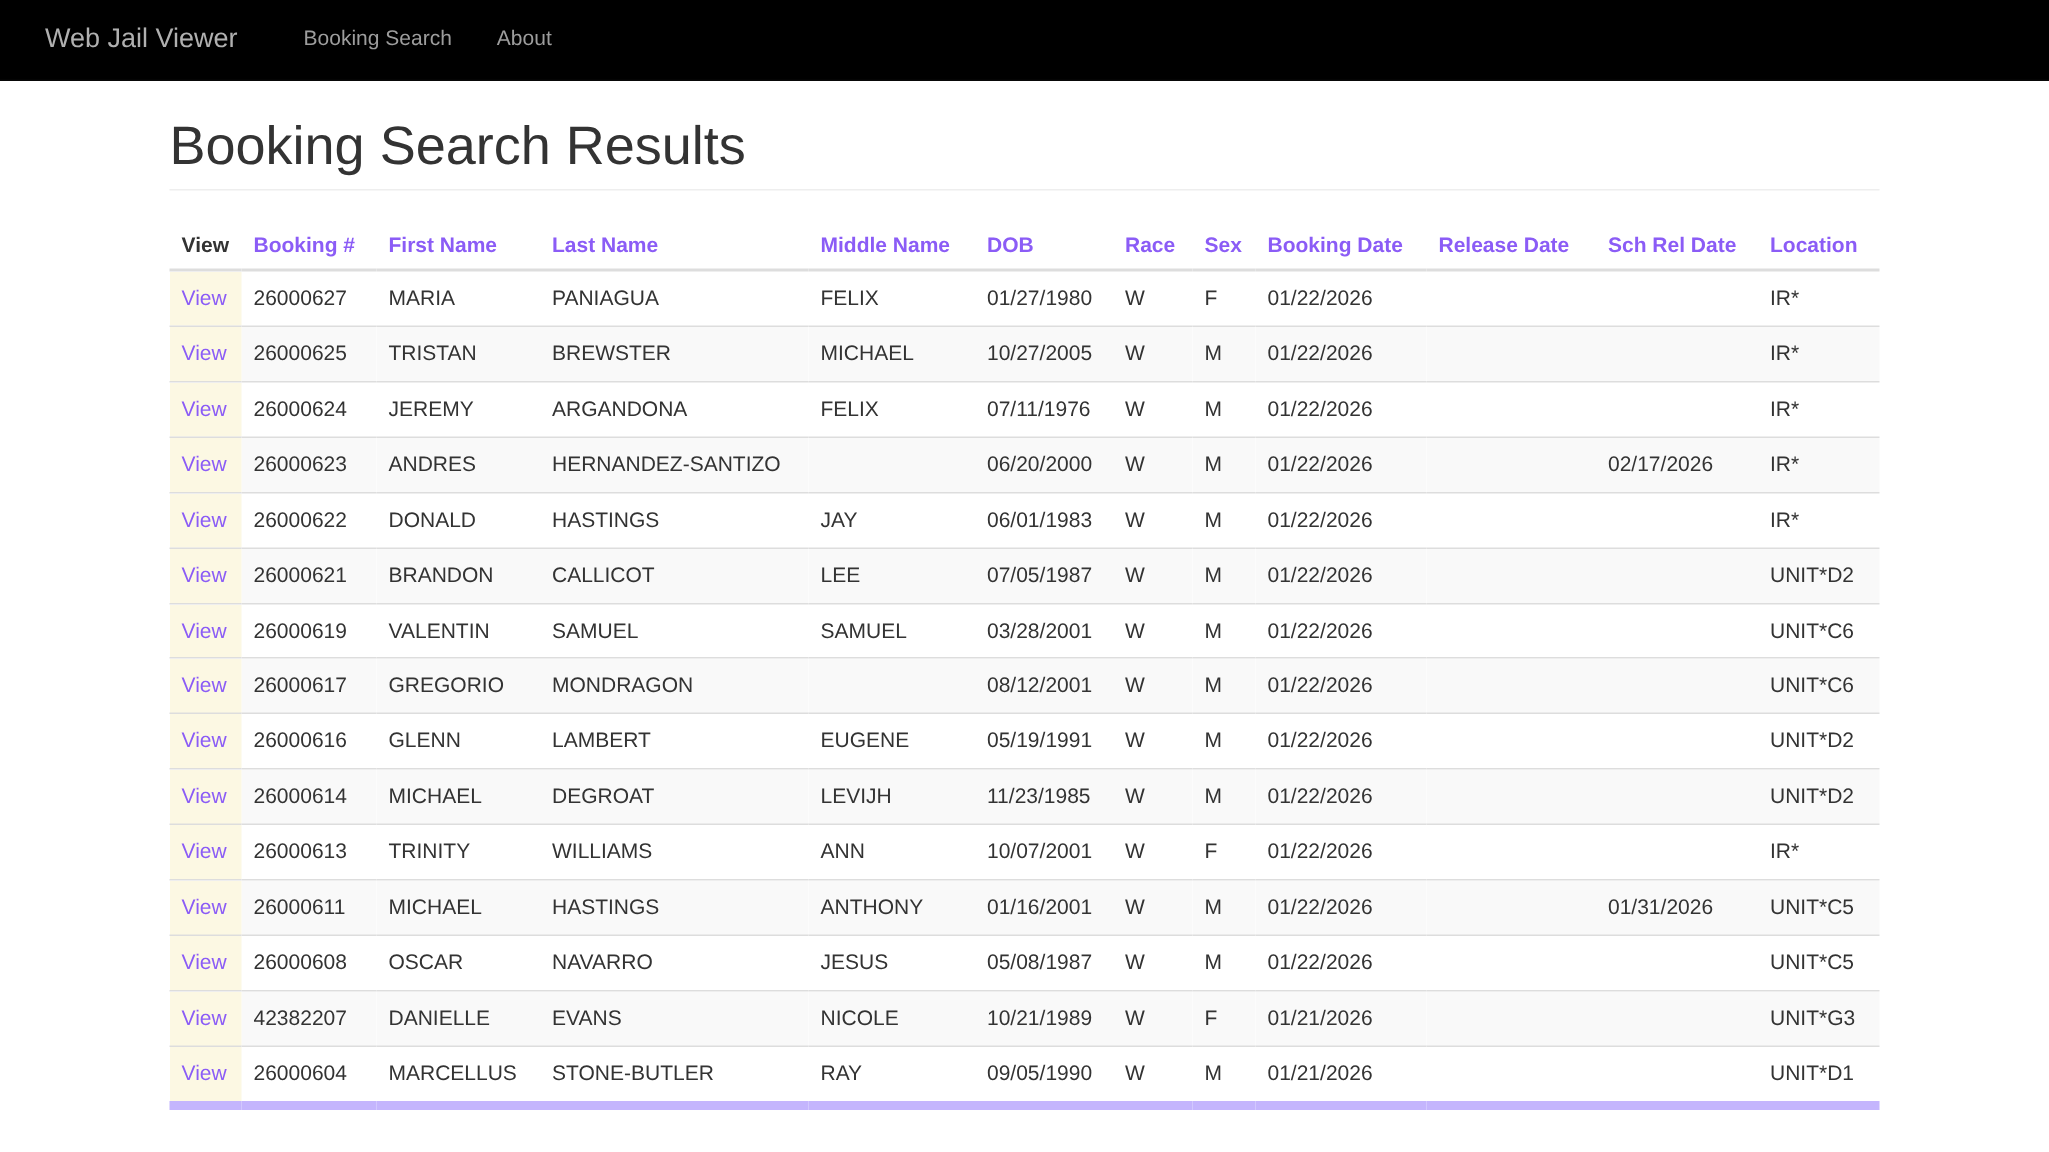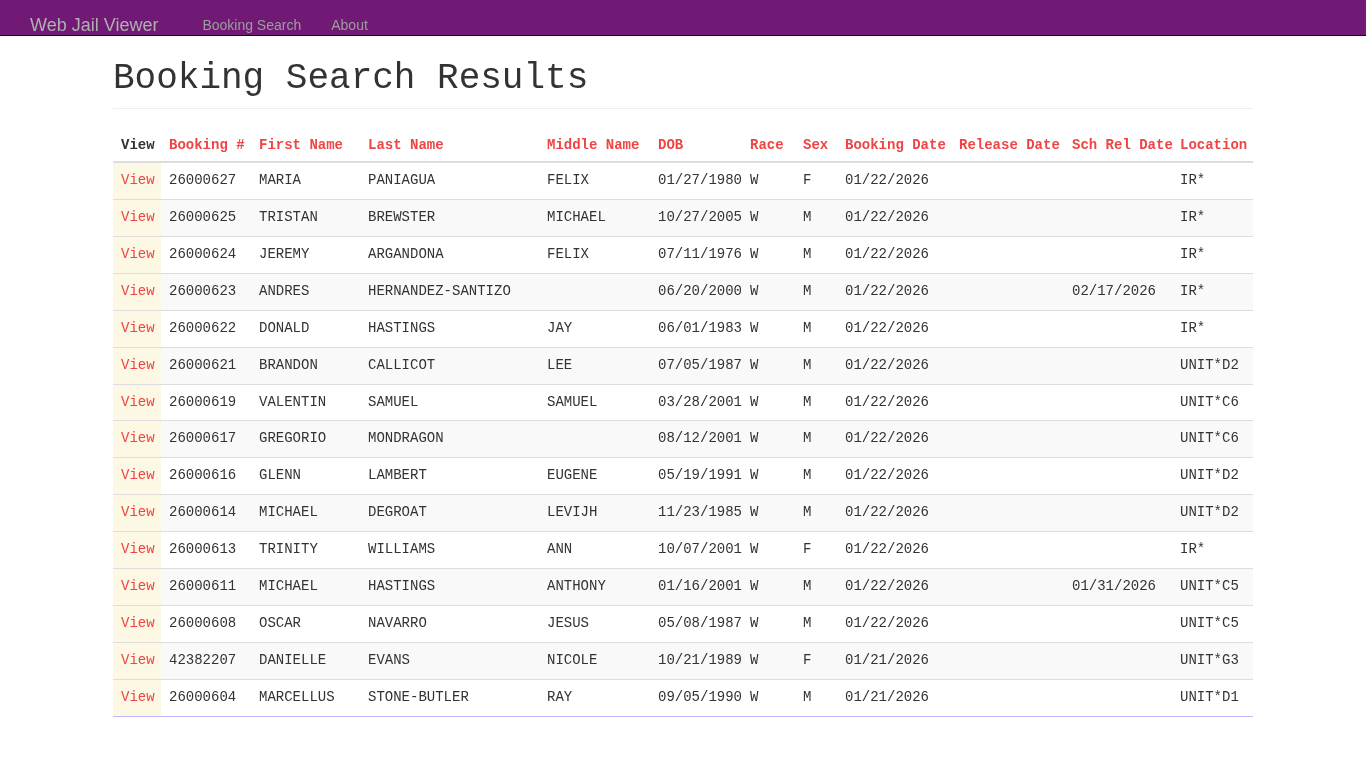--- a/index.html
+++ b/index.html
@@ -5,22 +5,22 @@
   * { box-sizing: border-box; margin: 0; padding: 0; }
   html, body { width: 1366px; height: 768px; overflow: hidden; }
   body {
     font-family: "Liberation Sans", sans-serif;
     font-size: 14px;
     color: #333;
     background: #fff;
   }
   
   .navbar {
-    height: 36px;
-    background: #701a75;
+    height: 54px;
+    background: #000000;
     border-bottom: 1px solid #080808;
     display: flex;
     align-items: stretch;
     padding: 0 15px;
   }
   .navbar-brand {
     color: #b0b0b0;
     font-size: 18px;
     line-height: 20px;
     padding: 15px 15px;
@@ -34,58 +34,57 @@
     font-size: 14px;
     line-height: 20px;
     padding: 15px 15px;
     text-decoration: none;
   }
   
   .container {
     width: 1170px;
     margin: 2px auto;
     padding: 0 15px;
-    font-family: Liberation Mono, monospace;
   }
   .page-header {
     margin: 23px 0 20px;
     padding-bottom: 9px;
     border-bottom: 1px solid #eee;
   }
   .page-header h1 {
     font-size: 36px;
     font-weight: 500;
     color: #333;
     line-height: 1.1;
   }
   
   table.results {
     width: 100%;
     border-collapse: collapse;
     table-layout: fixed;
-    border-bottom: 1px solid #c4b5fd;
+    border-bottom: 6px solid #c4b5fd;
   }
   table.results th {
     text-align: left;
     vertical-align: bottom;
     padding: 8px;
     border-bottom: 2px solid #ddd;
     font-weight: bold;
     white-space: nowrap;
   }
   table.results td {
     padding: 8px;
     border-top: 1px solid #ddd;
     line-height: 1.42857;
     white-space: nowrap;
     overflow: hidden;
   }
   table.results tbody tr:nth-child(even) { background: #f9f9f9; }
   td.view-cell { background: #fcf8e3; }
-  a.link { color: #ef4444; text-decoration: none; }
+  a.link { color: #8b5cf6; text-decoration: none; }
   th a.link { font-weight: bold; }
   
   .pager {
     margin-top: 10px;
     font-size: 14px;
     line-height: 1.4;
   }
   .pager span.current { color: #333; margin-right: 5px; }
   .pager a { color: #337ab7; text-decoration: none; margin-right: 5px; }
 </style>

